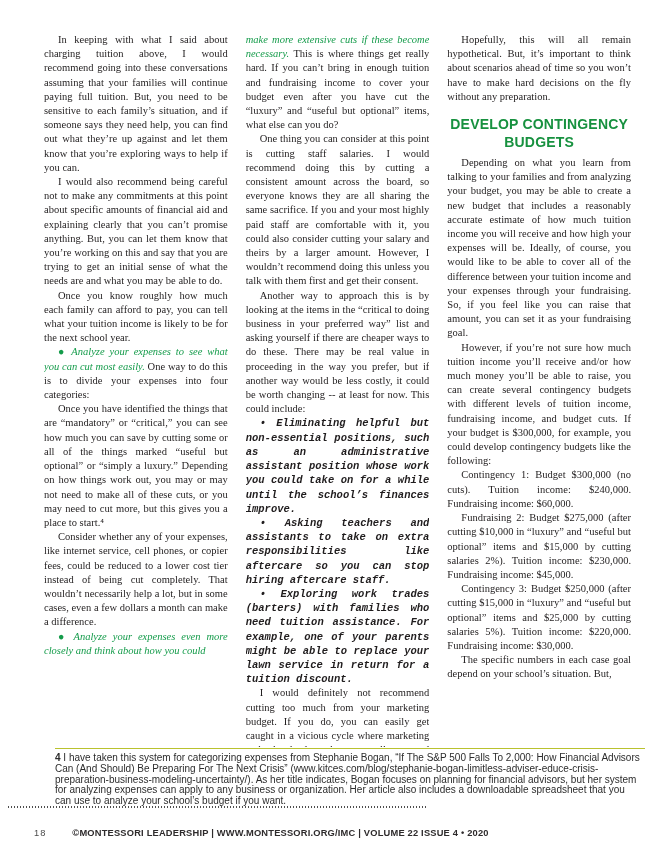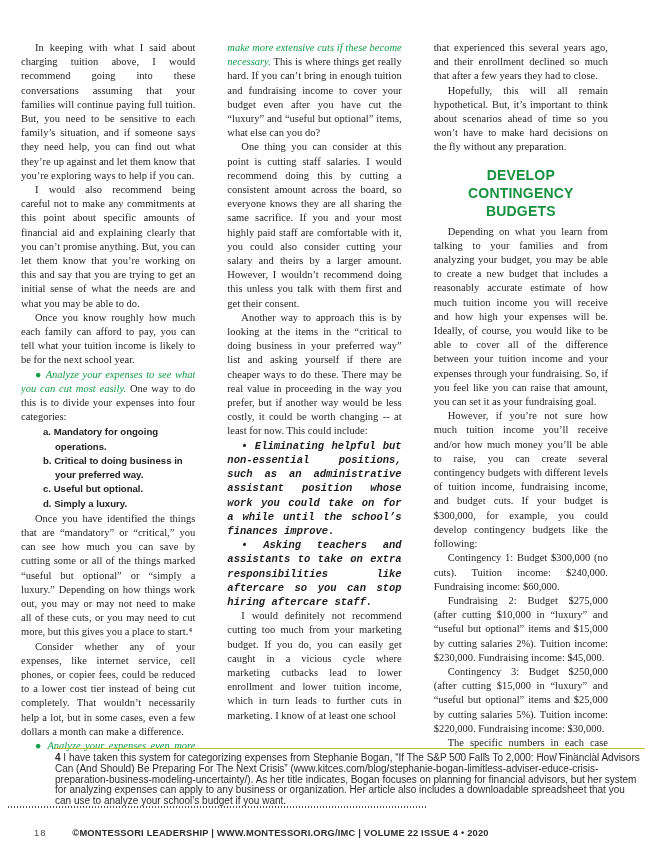--- a/index.html
+++ b/index.html
@@ -3,22 +3,22 @@
 <meta charset="utf-8">
 <style>
   html,body{margin:0;padding:0;}
   body{
     width:653px;height:845px;position:relative;background:#ffffff;
     font-family:"Liberation Serif", serif;color:#201d1e;
     -webkit-font-smoothing:antialiased;
   }
   .page{position:absolute;inset:0;overflow:hidden;background:#fff;}
   .columns{
-    position:absolute;top:33px;left:21px;width:587px;height:714px;
-    display:flex;gap:32px;margin-top:8px;
+    position:absolute;top:33px;left:44px;width:587px;height:714px;
+    display:flex;gap:18px;
   }
   .col{
     flex:1 1 0;min-width:0;overflow:hidden;
     font-size:10.5px;line-height:14.2px;text-align:justify;
   }
   .para{margin:0;text-indent:14px;}
   .para.noind{text-indent:0;}
   .green-bi{color:#149b4a;font-weight:normal;font-style:italic;}
   .para.ib{font-style:italic;font-weight:bold;font-family:Liberation Mono, monospace;}
   .bold-lead{font-weight:normal;}
@@ -56,40 +56,34 @@
 <body>
 
 <div class="page">
 
   <div class="columns">
     <div class="col">
         <p class="para">In keeping with what I said about charging tuition above, I would recommend going into these conversations assuming that your families will continue paying full tuition. But, you need to be sensitive to each family’s situation, and if someone says they need help, you can find out what they’re up against and let them know that you’re exploring ways to help if you can.</p>
         <p class="para">I would also recommend being careful not to make any commitments at this point about specific amounts of financial aid and explaining clearly that you can’t promise anything. But, you can let them know that you’re working on this and say that you are trying to get an initial sense of what the needs are and what you may be able to do.</p>
         <p class="para">Once you know roughly how much each family can afford to pay, you can tell what your tuition income is likely to be for the next school year.</p>
         <p class="para"><span class="green-bi">● Analyze your expenses to see what you can cut most easily.</span> One way to do this is to divide your expenses into four categories:</p>
-        <ul class="blist">
-          <li>a. Mandatory for ongoing operations.</li>
-          <li>b. Critical to doing business in your preferred way.</li>
-          <li>c. Useful but optional.</li>
-          <li>d. Simply a luxury.</li>
-        </ul>
         <p class="para">Once you have identified the things that are “mandatory” or “critical,” you can see how much you can save by cutting some or all of the things marked “useful but optional” or “simply a luxury.” Depending on how things work out, you may or may not need to make all of these cuts, or you may need to cut more, but this gives you a place to start.⁴</p>
         <p class="para">Consider whether any of your expenses, like internet service, cell phones, or copier fees, could be reduced to a lower cost tier instead of being cut completely. That wouldn’t necessarily help a lot, but in some cases, even a few dollars a month can make a difference.</p>
         <p class="para"><span class="green-bi">● Analyze your expenses even more closely and think about how you could</span></p>
       </div>
     <div class="col">
         <p class="para noind"><span class="green-bi">make more extensive cuts if these become necessary.</span> This is where things get really hard. If you can’t bring in enough tuition and fundraising income to cover your budget even after you have cut the “luxury” and “useful but optional” items, what else can you do?</p>
         <p class="para">One thing you can consider at this point is cutting staff salaries. I would recommend doing this by cutting a consistent amount across the board, so everyone knows they are all sharing the same sacrifice. If you and your most highly paid staff are comfortable with it, you could also consider cutting your salary and theirs by a larger amount. However, I wouldn’t recommend doing this unless you talk with them first and get their consent.</p>
         <p class="para">Another way to approach this is by looking at the items in the “critical to doing business in your preferred way” list and asking yourself if there are cheaper ways to do these. There may be real value in proceeding in the way you prefer, but if another way would be less costly, it could be worth changing -- at least for now. This could include:</p>
         <p class="para ib">• Eliminating helpful but non-essential positions, such as an administrative assistant position whose work you could take on for a while until the school’s finances improve.</p>
         <p class="para ib">• Asking teachers and assistants to take on extra responsibilities like aftercare so you can stop hiring aftercare staff.</p>
+        <p class="para ib">• Exploring work trades (barters) with families who need tuition assistance. For example, one of your parents might be able to replace your lawn service in return for a tuition discount.</p>
         <p class="para">I would definitely not recommend cutting too much from your marketing budget. If you do, you can easily get caught in a vicious cycle where marketing cutbacks lead to lower enrollment and lower tuition income, which in turn leads to further cuts in marketing. I know of at least one school</p>
       </div>
     <div class="col">
-        <p class="para noind">that experienced this several years ago, and their enrollment declined so much that after a few years they had to close.</p>
         <p class="para">Hopefully, this will all remain hypothetical. But, it’s important to think about scenarios ahead of time so you won’t have to make hard decisions on the fly without any preparation.</p>
         <h2 class="col-heading">DEVELOP CONTINGENCY BUDGETS</h2>
         <p class="para">Depending on what you learn from talking to your families and from analyzing your budget, you may be able to create a new budget that includes a reasonably accurate estimate of how much tuition income you will receive and how high your expenses will be. Ideally, of course, you would like to be able to cover all of the difference between your tuition income and your expenses through your fundraising. So, if you feel like you can raise that amount, you can set it as your fundraising goal.</p>
         <p class="para">However, if you’re not sure how much tuition income you’ll receive and/or how much money you’ll be able to raise, you can create several contingency budgets with different levels of tuition income, fundraising income, and budget cuts. If your budget is $300,000, for example, you could develop contingency budgets like the following:</p>
         <p class="para"><span class="bold-lead">Contingency 1:</span> Budget $300,000 (no cuts). Tuition income: $240,000. Fundraising income: $60,000.</p>
         <p class="para"><span class="bold-lead">Fundraising 2:</span> Budget $275,000 (after cutting $10,000 in “luxury” and “useful but optional” items and $15,000 by cutting salaries 2%). Tuition income: $230,000. Fundraising income: $45,000.</p>
         <p class="para"><span class="bold-lead">Contingency 3:</span> Budget $250,000 (after cutting $15,000 in “luxury” and “useful but optional” items and $25,000 by cutting salaries 5%). Tuition income: $220,000. Fundraising income: $30,000.</p>
         <p class="para">The specific numbers in each case goal depend on your school’s situation. But,</p>
       </div>
   </div>

